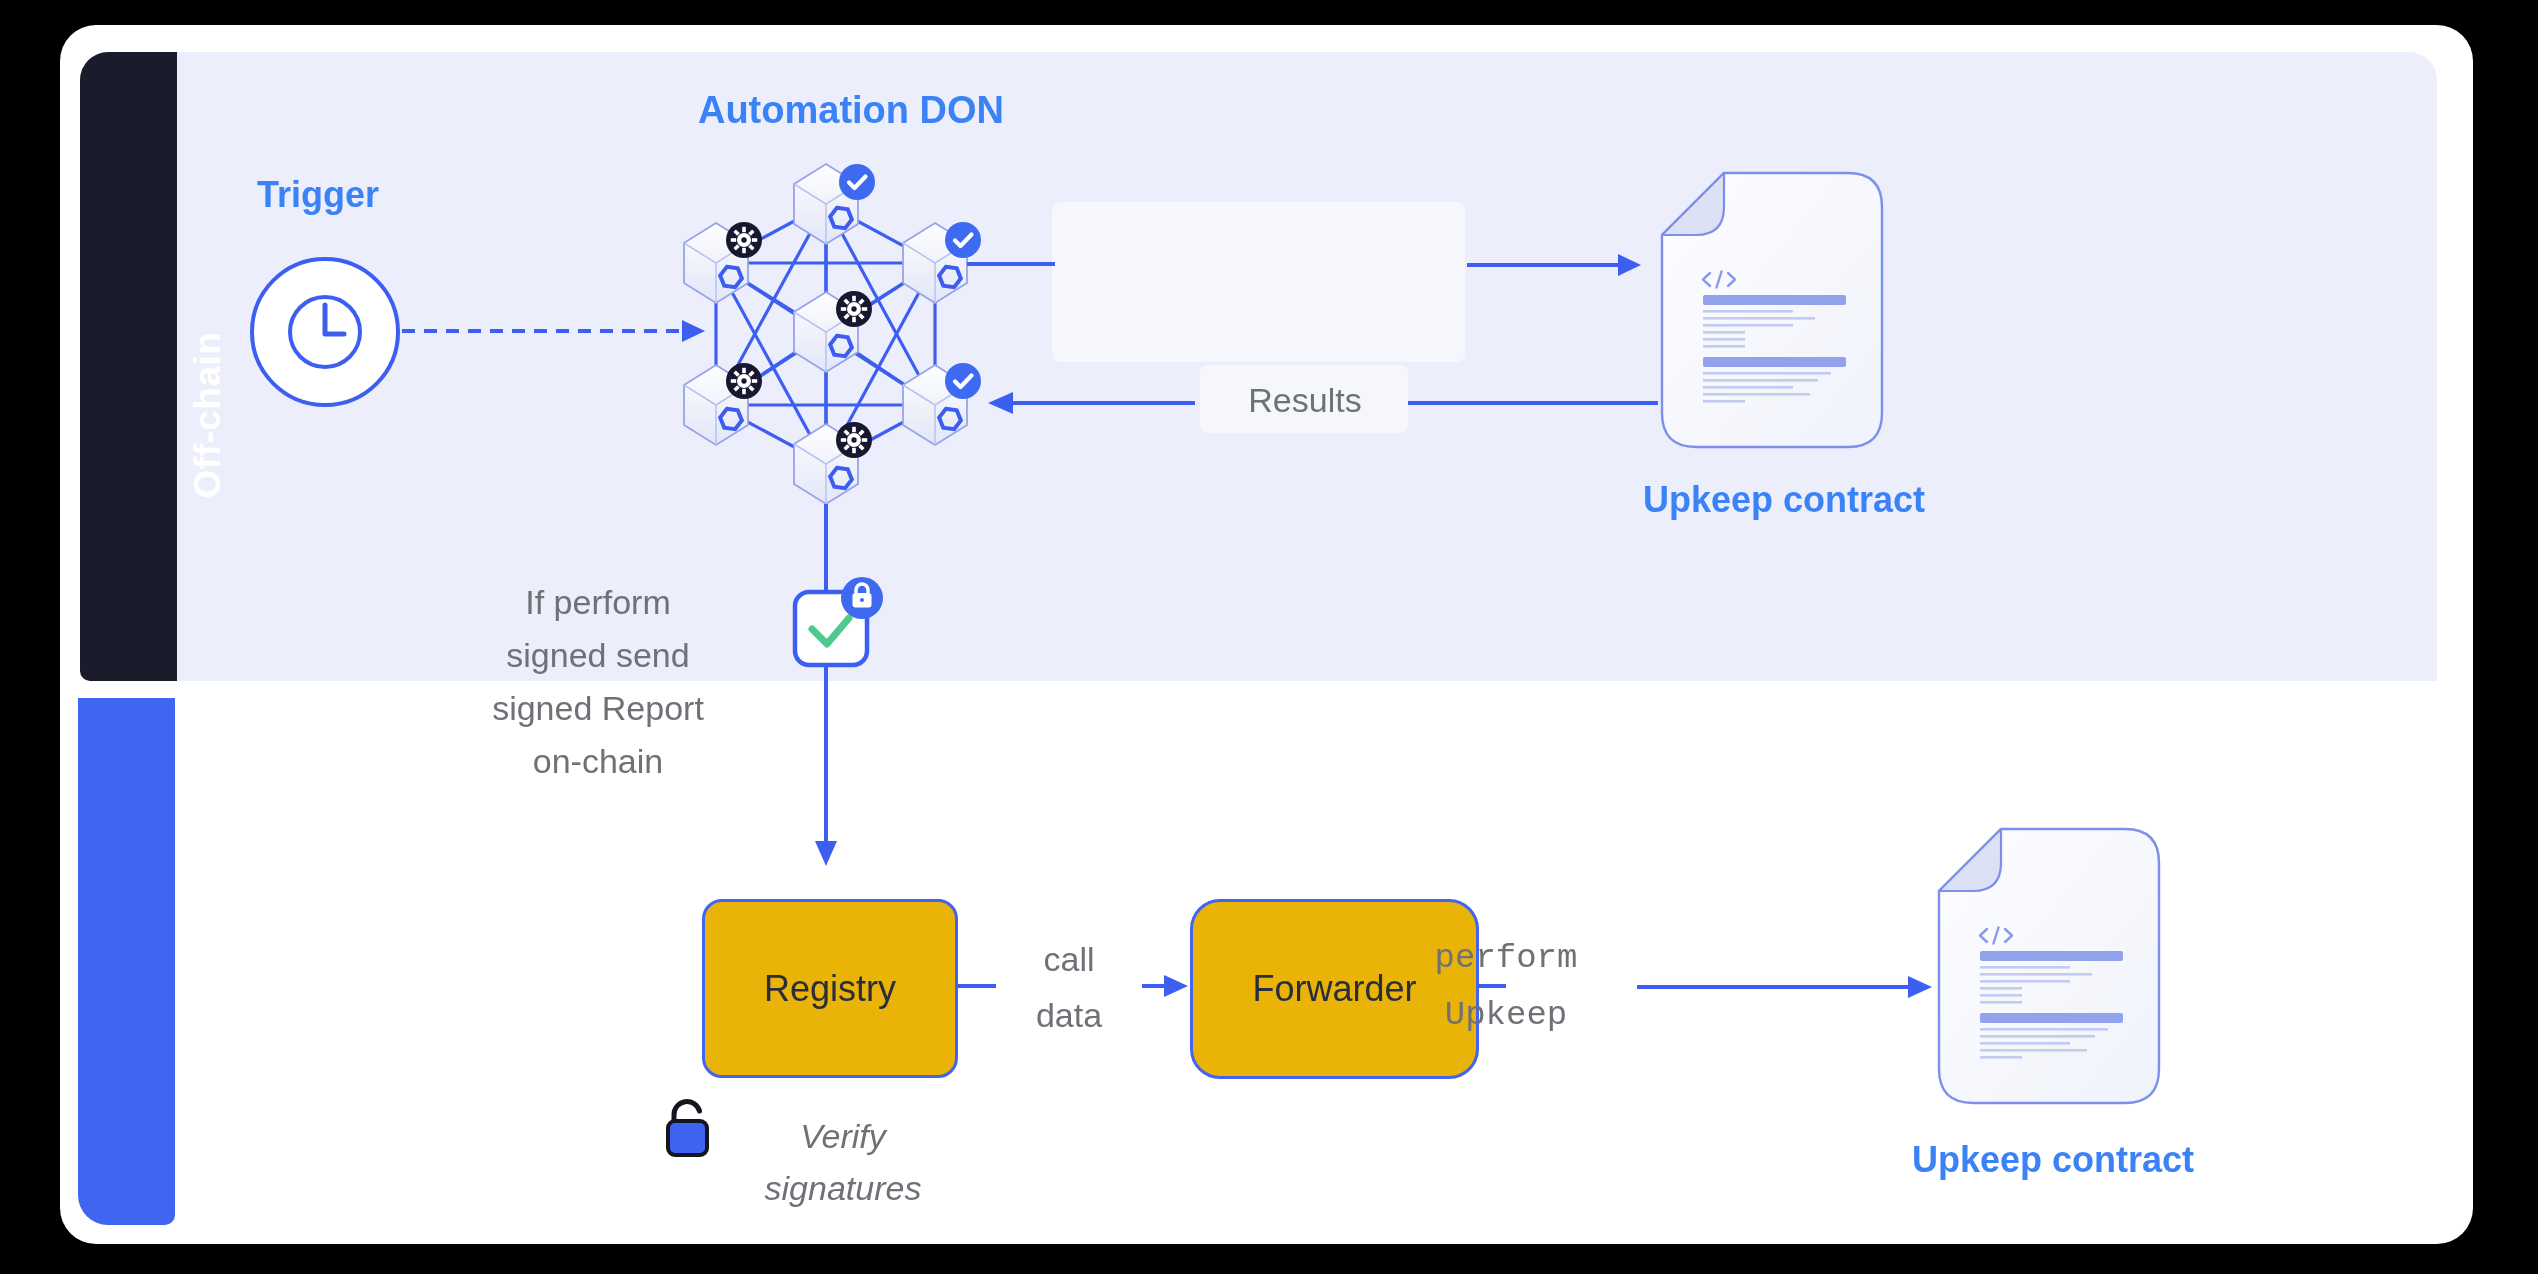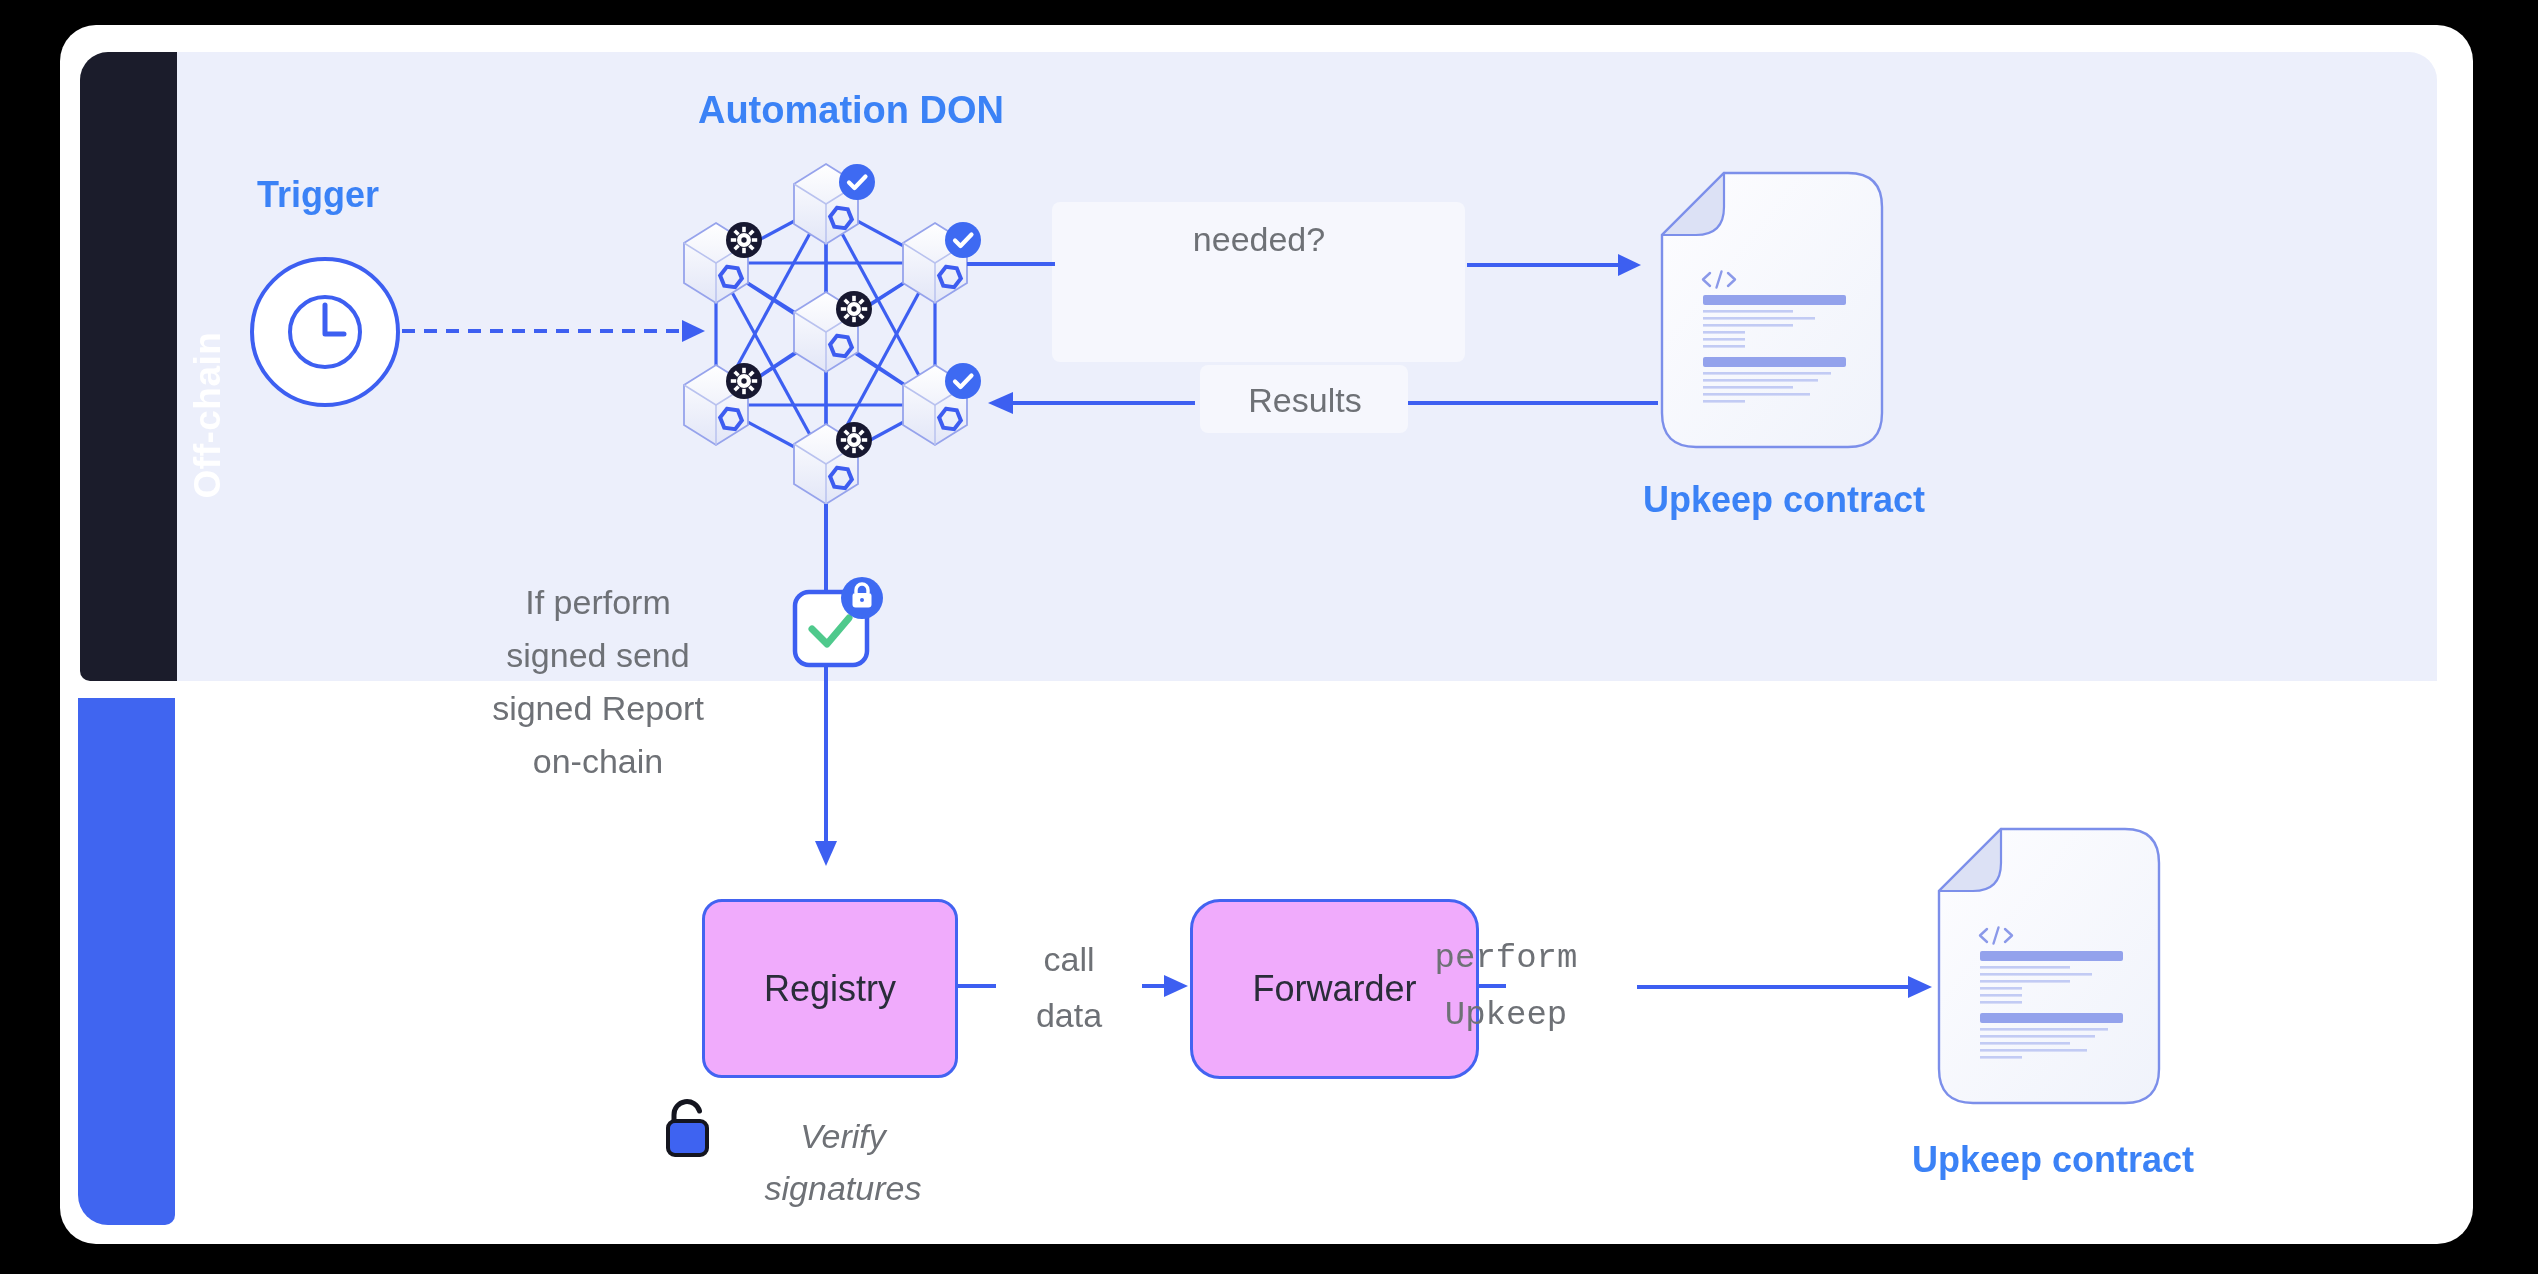--- a/index.html
+++ b/index.html
@@ -22,21 +22,21 @@
   .t-trigger{left:318px;top:174px;}
   .t-don{left:851px;top:89px;font-size:38px;}
   .t-q{left:1259px;top:212px;line-height:55px;}
   .t-res{left:1305px;top:379px;line-height:42px;}
   .t-uc1{left:1784px;top:479px;}
   .t-if{left:598px;top:576px;line-height:53px;}
   .t-call{left:1069px;top:931px;line-height:56px;}
   .t-perf{left:1506px;top:930px;line-height:57px;font-family:Liberation Mono, monospace;}
   .t-ver{left:843px;top:1110px;line-height:52px;font-style:italic;}
   .t-uc2{left:2053px;top:1139px;}
-  .node-box{position:absolute;background:#f0abfc;border:3px solid #4363F1;border-radius:20px;
+  .node-box{position:absolute;background:#eab308;border:3px solid #4363F1;border-radius:20px;
             display:flex;align-items:center;justify-content:center;
             color:#2A2D3A;font-size:36px;font-weight:400;}
   .box-registry{left:702px;top:899px;width:250px;height:173px;}
   .box-forwarder{left:1190px;top:899px;width:283px;height:174px;border-radius:30px;}
 </style>
 </head>
 <body>
 
 <div class="card"></div>
 <div class="panel-offchain"></div>
@@ -217,21 +217,20 @@
   <g>
     <path d="M674,1121 v-6 a13,13 0 0 1 25.5,-4" fill="none" stroke="#14151F" stroke-width="5" stroke-linecap="round"></path>
     <rect x="668" y="1121" width="39" height="34" rx="7" fill="#3E63F1" stroke="#14151F" stroke-width="4"></rect>
   </g>
 </svg>
 
 <div class="lbl bold t-trigger">Trigger</div>
 <div class="lbl bold t-don">Automation DON</div>
 
 <div class="lbl gray t-q">
-  <div>needed?</div>
 </div>
 
 <div class="lbl gray t-res">Results</div>
 <div class="lbl bold t-uc1">Upkeep contract</div>
 
 <div class="lbl gray t-if">
   <div>If perform</div>
   <div>signed send</div>
   <div>signed Report</div>
   <div>on-chain</div>

